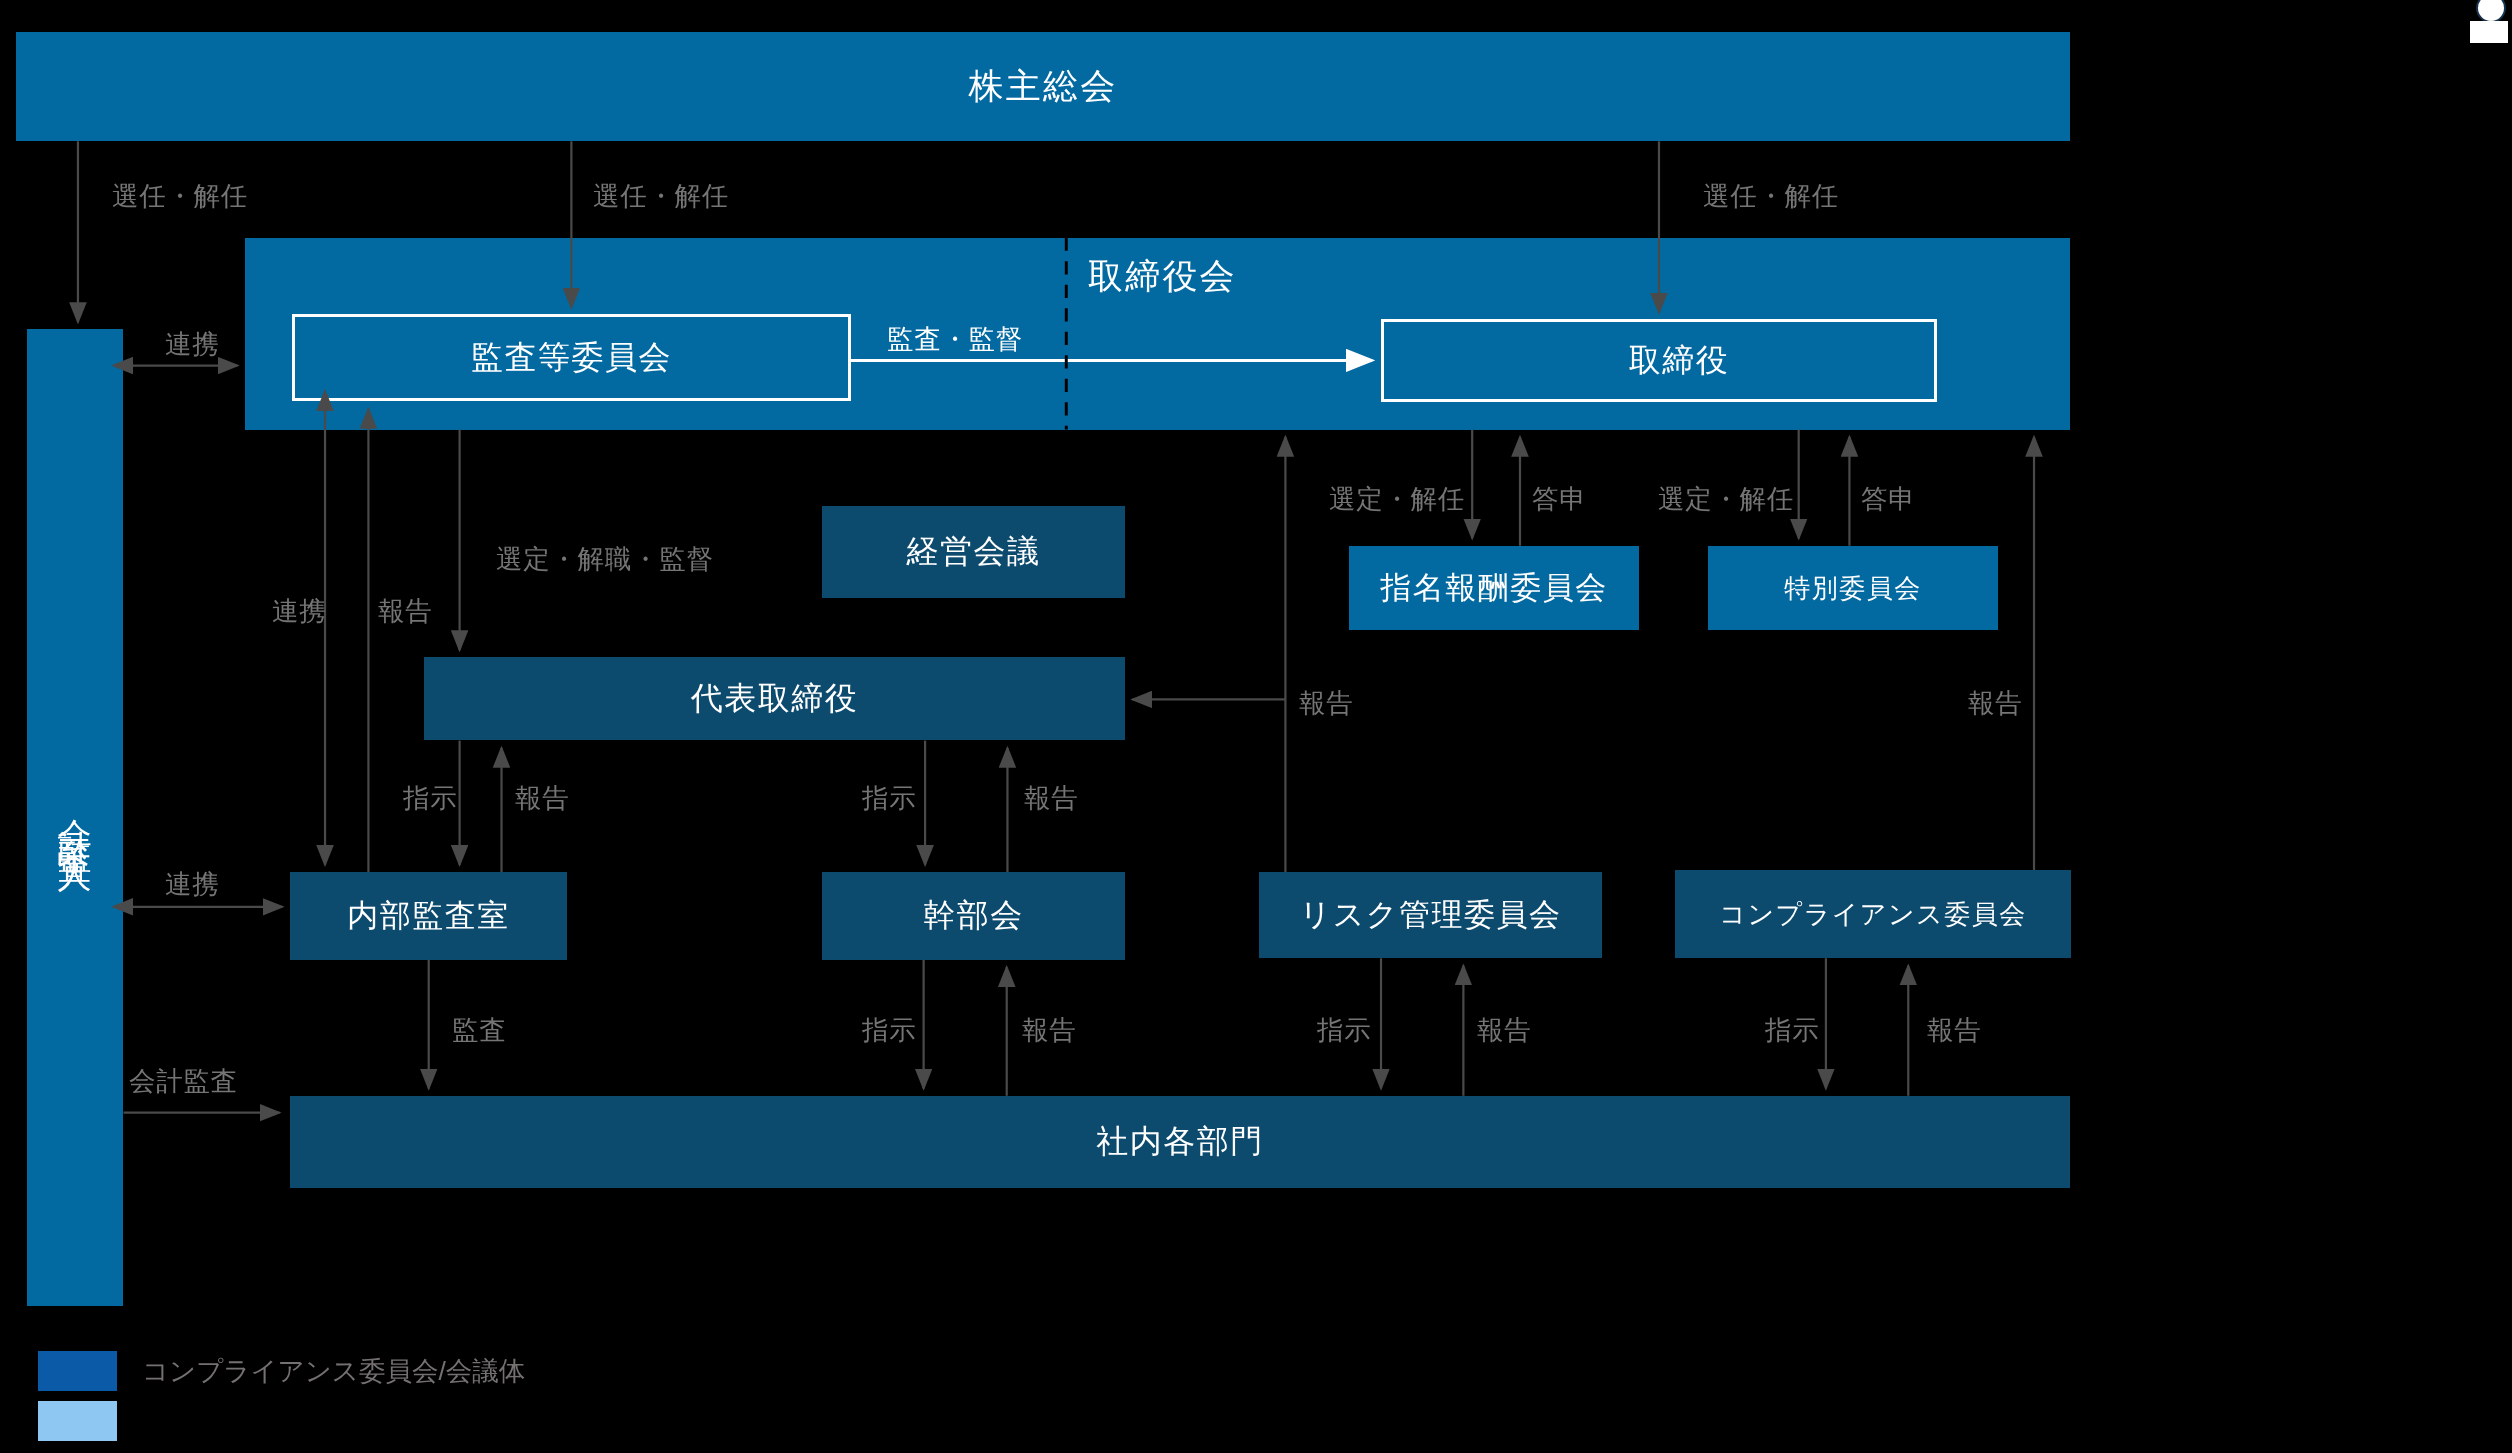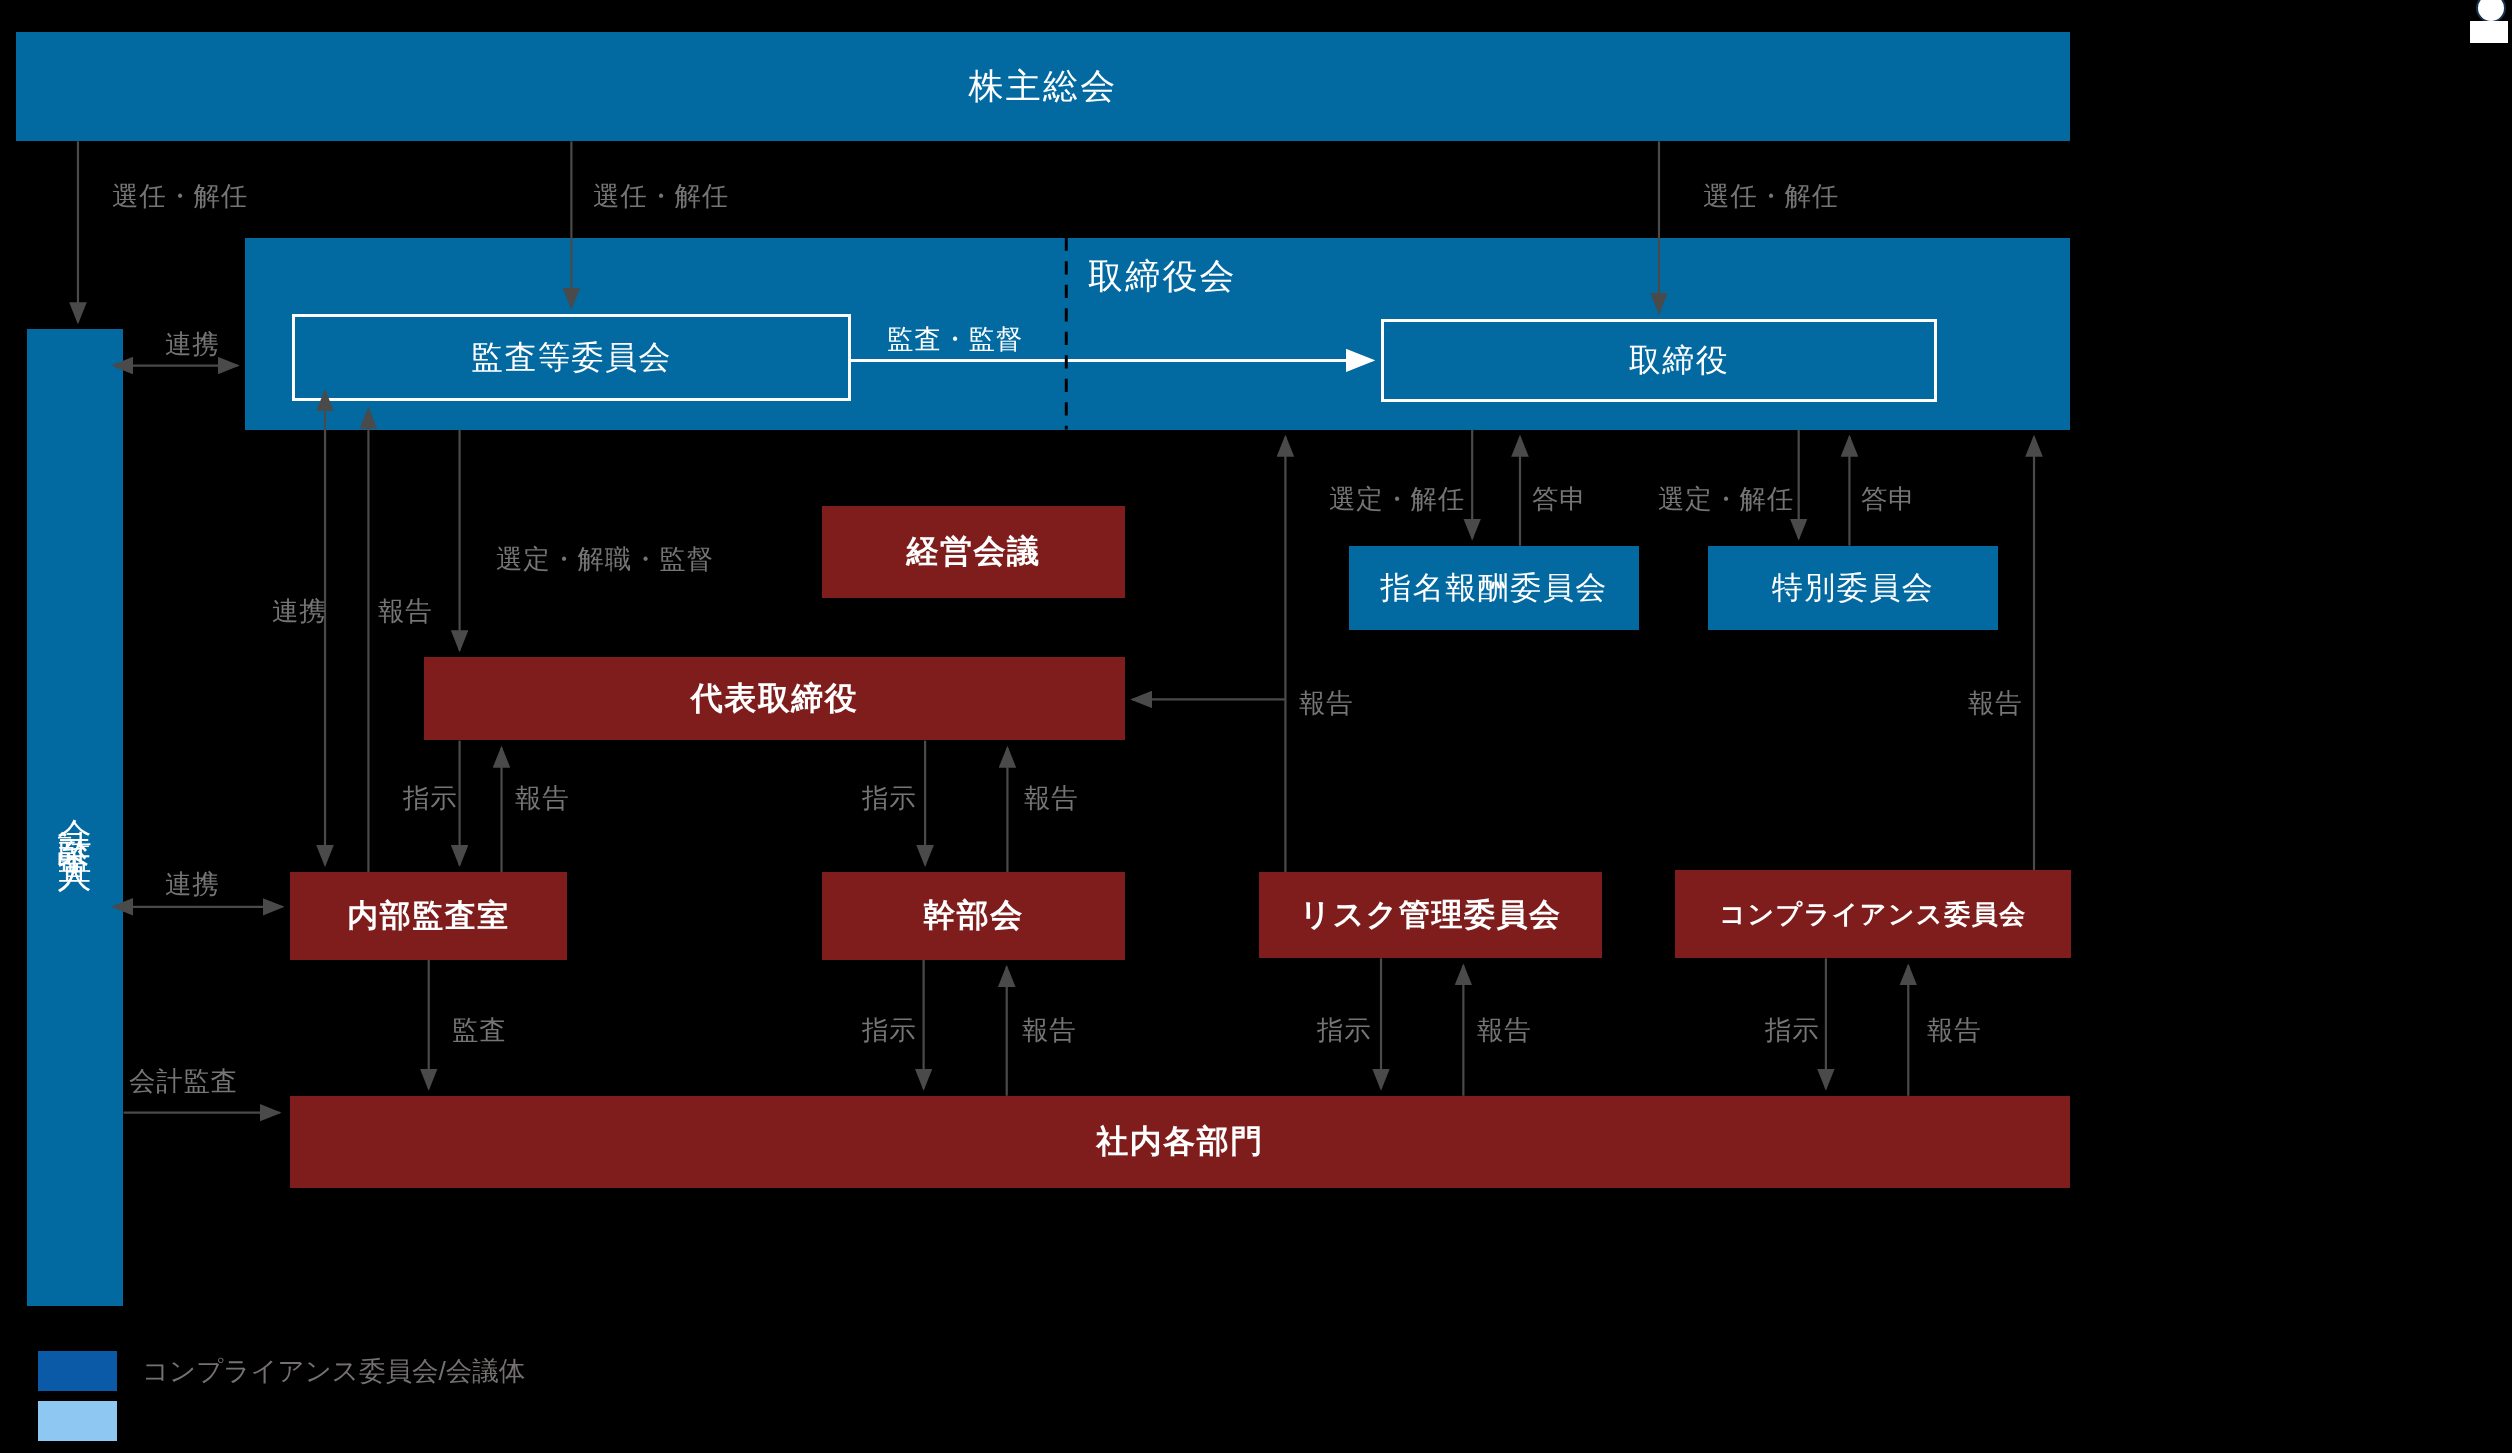--- a/index.html
+++ b/index.html
@@ -1,21 +1,21 @@
 <!DOCTYPE html>
 <html style="font-size:11.8px"><head>
 <meta charset="utf-8">
 <style>
   html,body{margin:0;padding:0;background:#000;}
   body{width:2512px;height:1454px;position:relative;overflow:hidden;
        font-family:"Liberation Sans","DejaVu Sans",sans-serif;}
   .node{position:absolute;display:flex;align-items:center;justify-content:center;
         color:#fff;box-sizing:border-box;}
   .dark{background:#0369a1;}
-  .light{background:#7f1d1d;font-weight:bold;}
+  .light{background:#0c4a6e;}
   .outlined{border:3.7px solid #fff;}
   .node-label{font-size:32px;letter-spacing:1.5px;}
   .big-label{font-size:35px;letter-spacing:2.2px;}
   .board-title{position:absolute;left:1088px;top:253px;color:#fff;font-size:35px;letter-spacing:2.2px;}
   .edge-label{position:absolute;color:#757575;font-size:26.5px;white-space:nowrap;letter-spacing:0.7px;}
   .edge-label.white{color:#fff;}
   .vbar-text{writing-mode:vertical-rl;text-orientation:upright;color:#fff;
              font-size:34px;letter-spacing:10.3px;}
   #connector-layer{position:absolute;left:0;top:0;width:2512px;height:1454px;
                    z-index:5;pointer-events:none;}
@@ -52,21 +52,21 @@
 
 <div class="node light" style="left:822px;top:506px;width:303px;height:92px;z-index:1;">
   <span class="node-label">経営会議</span>
 </div>
 
 <div class="node dark" style="left:1349px;top:546px;width:290px;height:84px;z-index:1;">
   <span class="node-label" style="font-size:31px;">指名報酬委員会</span>
 </div>
 
 <div class="node dark" style="left:1708px;top:546px;width:290px;height:84px;z-index:1;">
-  <span class="node-label" style="font-size:31px;">特別委員会</span>
+  <span class="node-label" style="font-size:26px;">特別委員会</span>
 </div>
 
 <div class="node light" style="left:424px;top:657px;width:701px;height:83px;z-index:1;">
   <span class="node-label">代表取締役</span>
 </div>
 
 <div class="node light" style="left:290px;top:872px;width:277px;height:88px;z-index:1;">
   <span class="node-label" style="font-size:31px;">内部監査室</span>
 </div>
 

